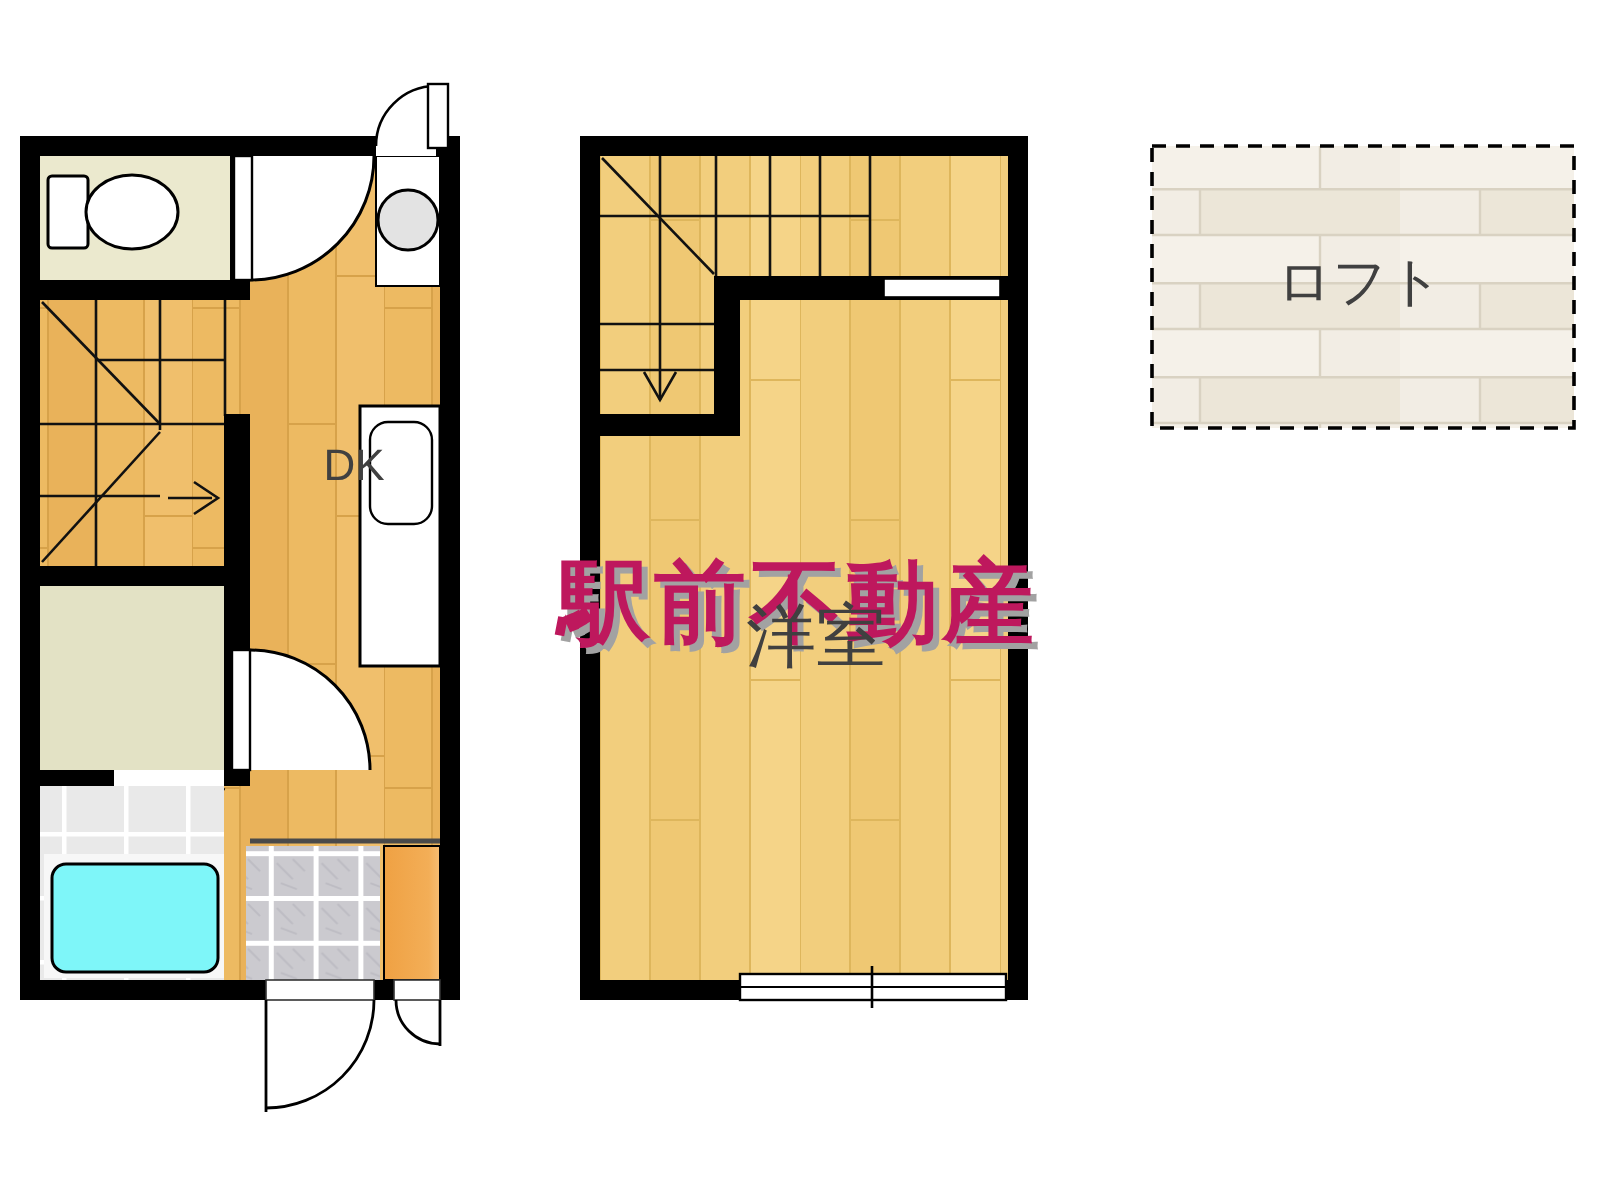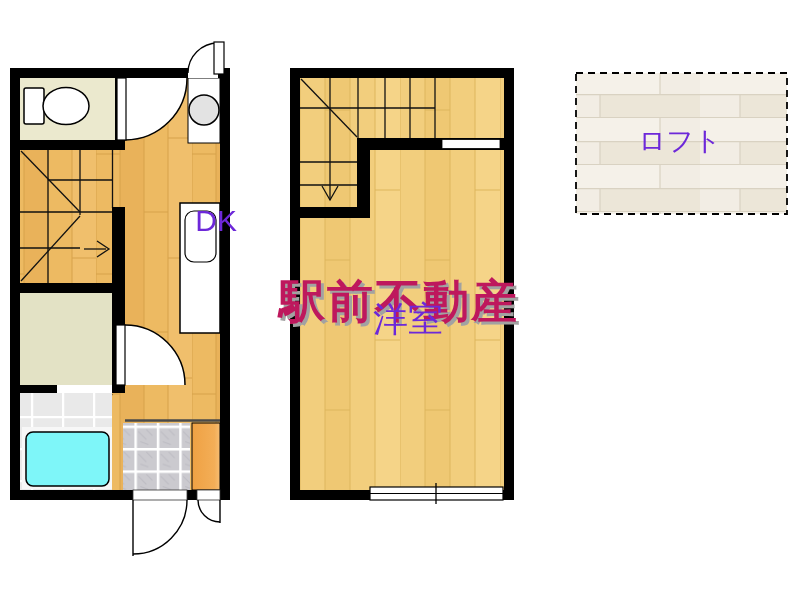--- a/index.html
+++ b/index.html
@@ -1,20 +1,20 @@
 <!DOCTYPE html>
 <html><head>
 <meta charset="utf-8">
 <style>
   html,body{margin:0;padding:0;background:#fff;}
   #page{position:relative;width:800px;height:600px;background:#fff;overflow:hidden;
         font-family:"Liberation Sans","DejaVu Sans",sans-serif;}
   #plan-svg{position:absolute;left:0;top:0;}
-  .lbl{position:absolute;text-align:center;color:#6d28d9;z-index:3;}
-  #dk-label{left:117px;top:204px;width:120px;font-size:30px;line-height:34px;text-align:right;}
+  .lbl{position:absolute;text-align:center;color:#404040;z-index:3;}
+  #dk-label{left:117px;top:216px;width:120px;font-size:22px;line-height:34px;}
   #room2-label{left:346px;top:299px;width:124px;font-size:35px;line-height:40px;}
   #loft-label{left:628px;top:126px;width:104px;font-size:27px;line-height:30px;}
   #watermark{position:absolute;left:279px;top:271px;z-index:2;white-space:nowrap;
              font-size:46px;font-weight:bold;letter-spacing:2px;color:#be185d;
              text-shadow:3px 3px 0 #A2A2A2;}
 </style>
 </head>
 <body>
 
 <div id="page">

